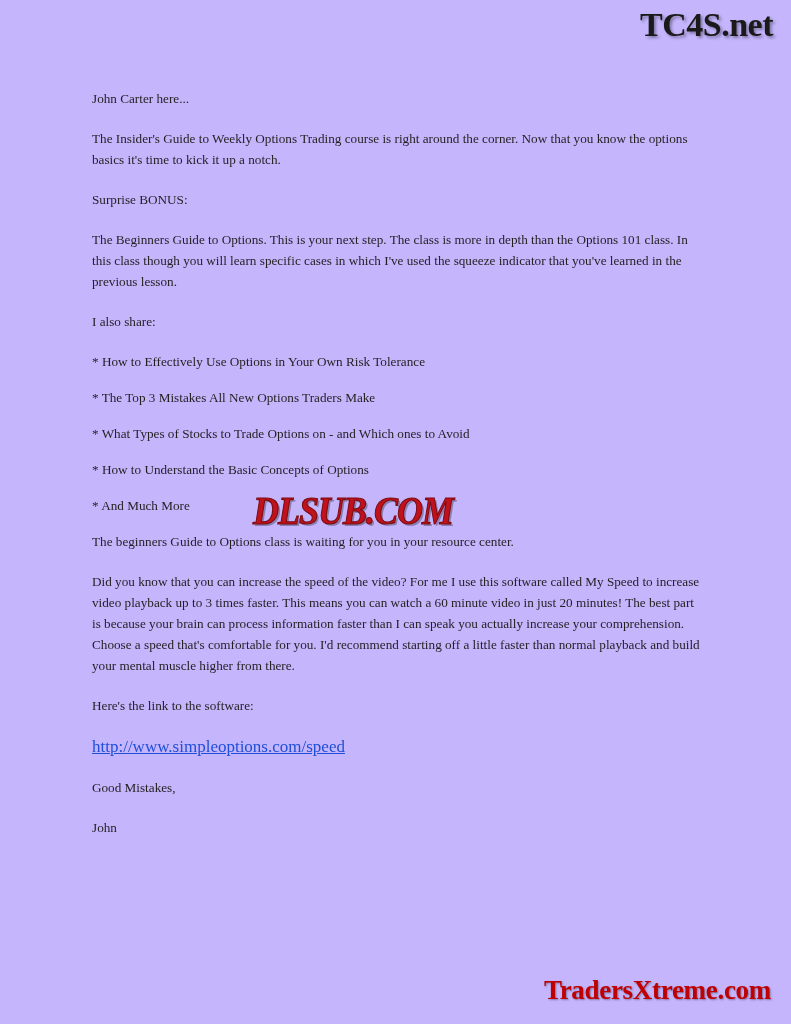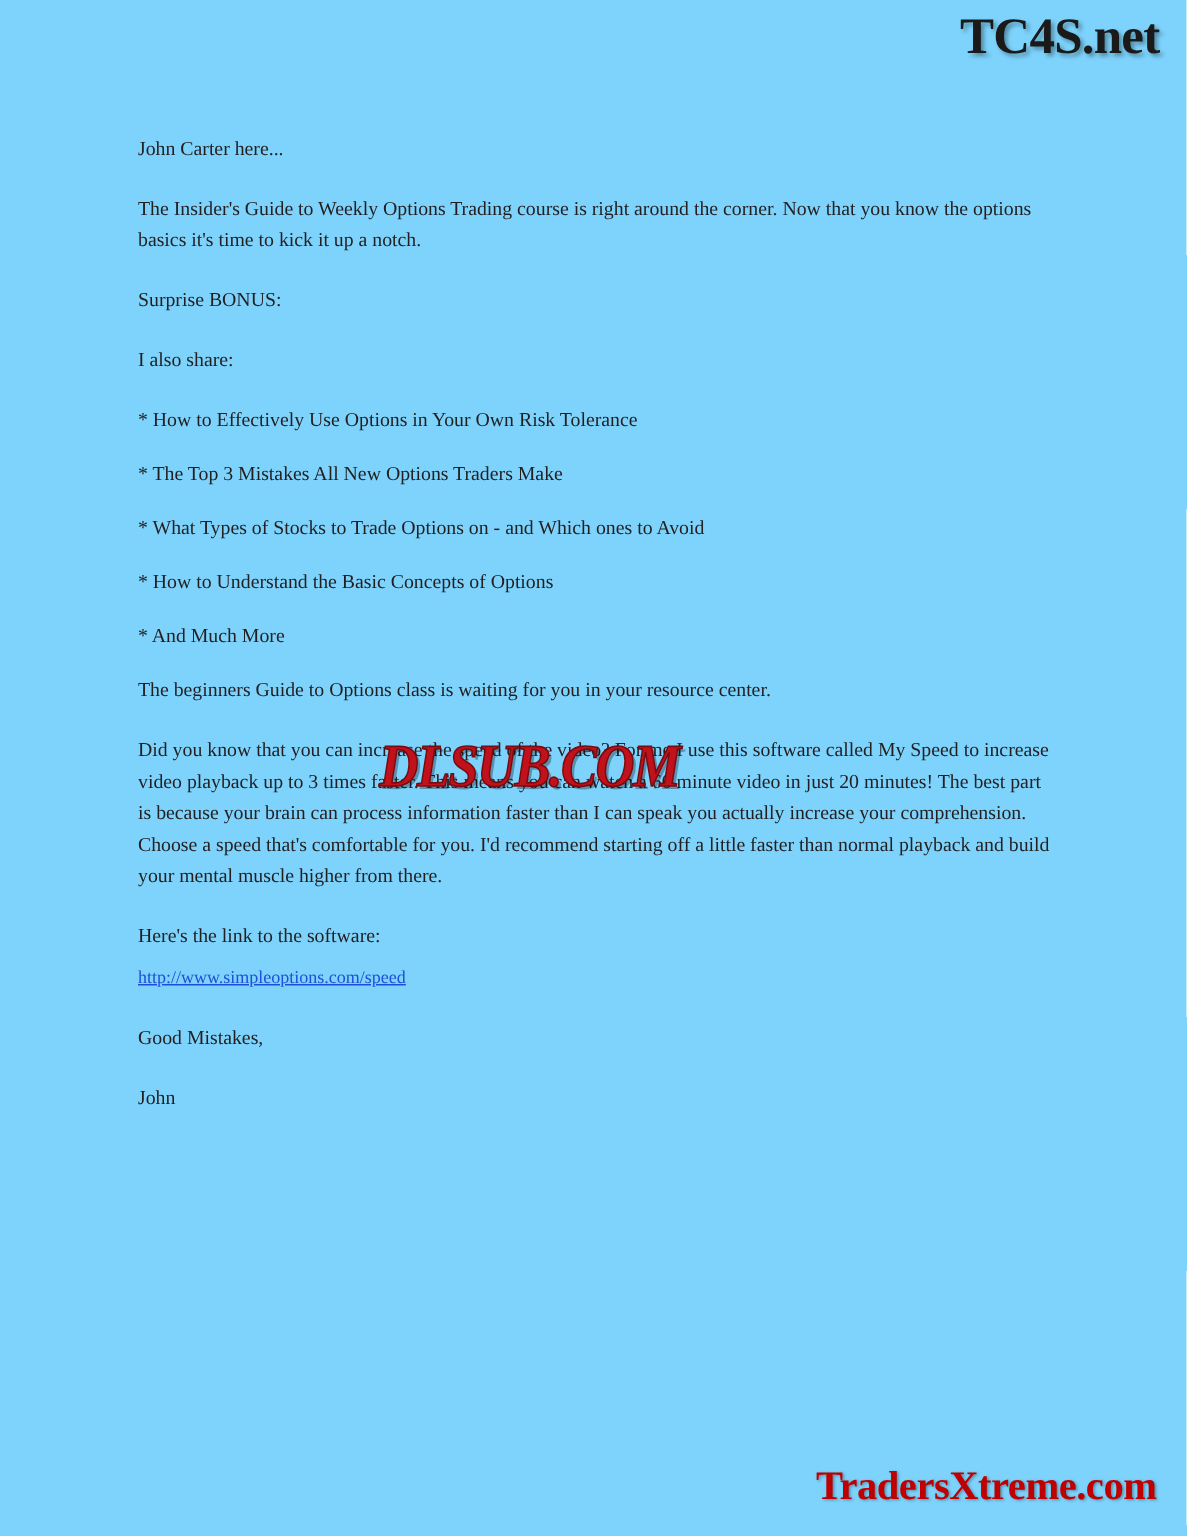--- a/index.html
+++ b/index.html
@@ -11,21 +11,21 @@
     width: 791px;
     height: 1024px;
     position: relative;
     font-family: "Liberation Sans", sans-serif;
     color: #231f20;
     overflow: hidden;
   }
   .page {
     position: absolute;
     inset: 0;
-    background: #7dd3fc;
+    background: #c4b5fd;
   }
   
   .tc4s {
     position: absolute;
     top: 6px;
     right: 18px;
     font-family: "Liberation Serif", serif;
     font-weight: bold;
     font-size: 34px;
     color: #1a1a1a;
@@ -57,26 +57,26 @@
   p {
     margin: 0 0 19px 0;
     font-size: 13.2px;
     line-height: 21px;
     color: #231f20;
   }
   p.tight {
     margin-bottom: 15px;
   }
   p.nogap {
-    margin-bottom: 6px;
+    margin-bottom: 20px;
   }
   a.link {
     color: #1f4fd8;
     text-decoration: underline;
-    font-size: 12px;
+    font-size: 17px;
   }
   
   .stamp {
     position: absolute;
     left: 253px;
     top: 487px;
     font-family: "Liberation Serif", serif;
     font-weight: bold;
     font-style: italic;
     font-size: 36px;
@@ -98,20 +98,21 @@
   <div class="tc4s">TC4S.net</div>
 
   <div class="content">
 
     <p>John Carter here...</p>
 
     <p>The Insider's Guide to Weekly Options Trading course is right around the corner. Now that you know the options basics it's time to kick it up a notch.</p>
 
     <p>Surprise BONUS:</p>
 
+    <p>The Beginners Guide to Options. This is your next step. The class is more in depth than the Options 101 class. In this class though you will learn specific cases in which I've used the squeeze indicator that you've learned in the previous lesson.</p>
 
     <p>I also share:</p>
 
     <p class="tight">* How to Effectively Use Options in Your Own Risk Tolerance</p>
     <p class="tight">* The Top 3 Mistakes All New Options Traders Make</p>
     <p class="tight">* What Types of Stocks to Trade Options on - and Which ones to Avoid</p>
     <p class="tight">* How to Understand the Basic Concepts of Options</p>
     <p class="tight">* And Much More</p>
 
     <p>The beginners Guide to Options class is waiting for you in your resource center.</p>

